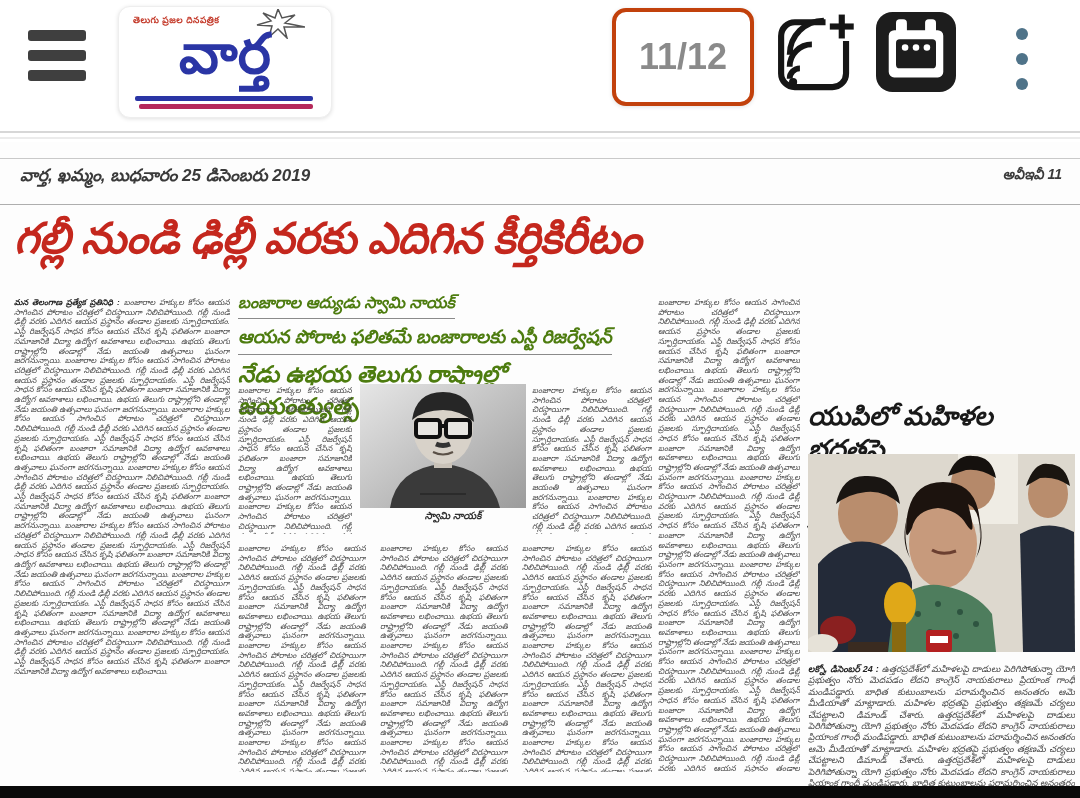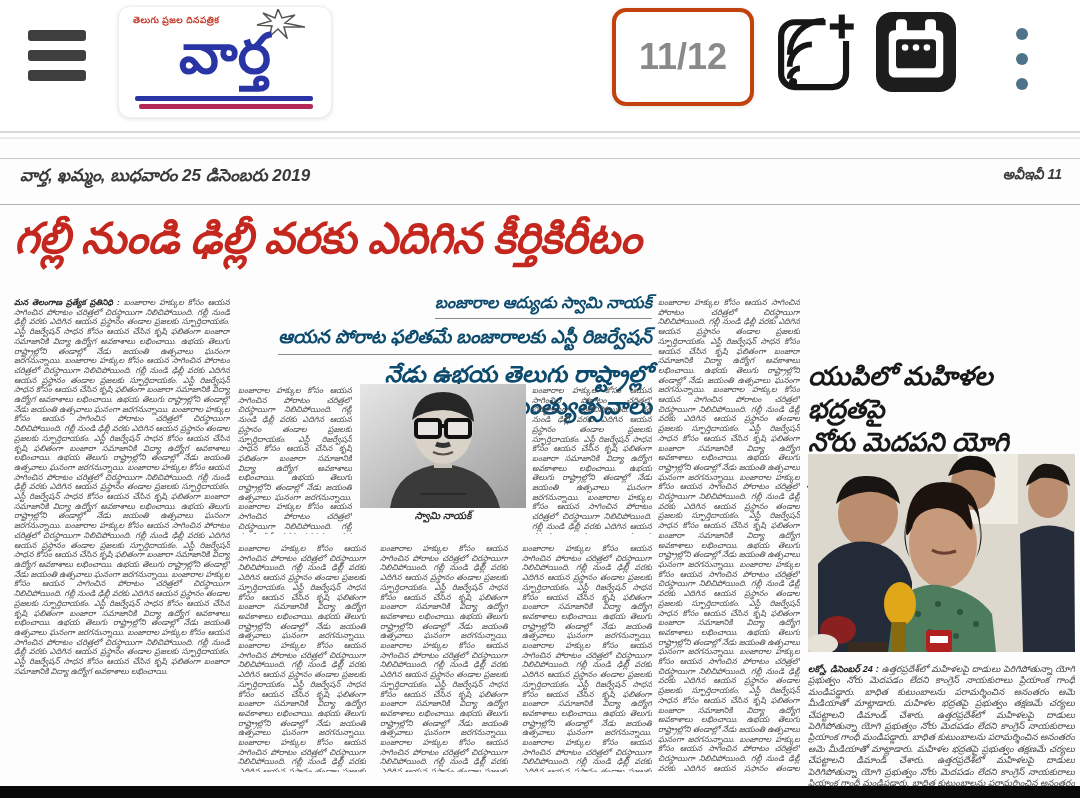--- a/index.html
+++ b/index.html
@@ -34,29 +34,29 @@
   .rule{position:absolute;height:1px;background:#c9c9c9;}
   .dateline-left{position:absolute;left:20px;top:24px;font-size:17px;font-weight:700;color:#3a3a3a;}
   .dateline-right{position:absolute;right:18px;top:24px;font-size:14px;font-weight:700;color:#3a3a3a;}
   .headline{position:absolute;left:14px;top:72px;width:792px;font-size:43px;font-weight:800;color:#c4271d;
             white-space:nowrap;letter-spacing:-.5px;}
   .bodycol{position:absolute;overflow:hidden;font-size:8px;line-height:9.7px;color:#474747;text-align:justify;
            word-break:break-word;}
   .lead{font-weight:800;color:#222;}
 
   .midzone{position:absolute;left:238px;top:150px;width:414px;height:482px;}
-  .subhead{width:100%;text-align:right;color:#0c4a6e;}
+  .subhead{width:100%;text-align:left;color:#4d7c0f;}
   .subhead .u{display:inline-block;border-bottom:1px solid #8a8a8a;padding-bottom:2px;}
   .sh1{font-size:16px;font-weight:700;margin-top:2px;}
   .sh2{font-size:18.5px;font-weight:700;margin-top:7px;}
   .sh3{font-size:23px;font-weight:700;margin-top:6px;}
 
   .photo1{position:absolute;left:122px;top:92px;width:166px;height:124px;overflow:hidden;
           background:linear-gradient(135deg,#e3e3e3,#a8a8a8);}
-  .caption1{position:absolute;left:122px;top:218px;width:166px;text-align:center;font-size:10px;
+  .caption1{position:absolute;left:132px;top:218px;width:166px;text-align:center;font-size:10px;
             font-weight:700;color:#333;}
 
   .side{position:absolute;left:808px;top:142px;width:267px;height:644px;}
   .side-h{font-size:26px;line-height:33px;font-weight:800;color:#191919;}
   .side-byline{margin-top:6px;font-size:15.5px;font-weight:700;color:#222;}
   .photo2{position:absolute;left:0;top:170px;width:267px;height:198px;overflow:hidden;background:#e8e6e0;}
   .bottom-bar{position:absolute;left:0;top:786px;width:1080px;height:12px;background:#0a0a0a;}
 </style>
 </head>
 <body>
@@ -167,21 +167,21 @@
       <div class="bodycol" style="left:294px;top:94px;width:120px;height:148px">బంజారాల హక్కుల కోసం ఆయన సాగించిన పోరాటం చరిత్రలో చిరస్థాయిగా నిలిచిపోయింది. గల్లీ నుండి ఢిల్లీ వరకు ఎదిగిన ఆయన ప్రస్థానం తండాల ప్రజలకు స్ఫూర్తిదాయకం. ఎస్టీ రిజర్వేషన్ సాధన కోసం ఆయన చేసిన కృషి ఫలితంగా బంజారా సమాజానికి విద్యా ఉద్యోగ అవకాశాలు లభించాయి. ఉభయ తెలుగు రాష్ట్రాల్లోని తండాల్లో నేడు జయంతి ఉత్సవాలు ఘనంగా జరగనున్నాయి. బంజారాల హక్కుల కోసం ఆయన సాగించిన పోరాటం చరిత్రలో చిరస్థాయిగా నిలిచిపోయింది. గల్లీ నుండి ఢిల్లీ వరకు ఎదిగిన ఆయన ప్రస్థానం తండాల ప్రజలకు స్ఫూర్తిదాయకం. ఎస్టీ రిజర్వేషన్ సాధన కోసం ఆయన చేసిన కృషి ఫలితంగా బంజారా సమాజానికి విద్యా ఉద్యోగ అవకాశాలు లభించాయి. ఉభయ తెలుగు రాష్ట్రాల్లోని తండాల్లో నేడు జయంతి ఉత్సవాలు ఘనంగా జరగనున్నాయి. బంజారాల హక్కుల కోసం ఆయన సాగించిన పోరాటం చరిత్రలో చిరస్థాయిగా నిలిచిపోయింది. గల్లీ నుండి ఢిల్లీ వరకు ఎదిగిన ఆయన ప్రస్థానం తండాల ప్రజలకు స్ఫూర్తిదాయకం. ఎస్టీ రిజర్వేషన్ సాధన కోసం ఆయన చేసిన కృషి ఫలితంగా బంజారా సమాజానికి విద్యా ఉద్యోగ అవకాశాలు లభించాయి. ఉభయ తెలుగు రాష్ట్రాల్లోని తండాల్లో నేడు జయంతి ఉత్సవాలు ఘనంగా జరగనున్నాయి. బంజారాల హక్కుల కోసం ఆయన సాగించిన పోరాటం చరిత్రలో చిరస్థాయిగా నిలిచిపోయింది. గల్లీ నుండి ఢిల్లీ వరకు ఎదిగిన ఆయన ప్రస్థానం తండాల ప్రజలకు స్ఫూర్తిదాయకం. ఎస్టీ రిజర్వేషన్ సాధన కోసం ఆయన చేసిన కృషి ఫలితంగా బంజారా సమాజానికి విద్యా ఉద్యోగ అవకాశాలు లభించాయి. ఉభయ తెలుగు రాష్ట్రాల్లోని తండాల్లో నేడు జయంతి ఉత్సవాలు ఘనంగా జరగనున్నాయి. బంజారాల హక్కుల కోసం ఆయన సాగించిన పోరాటం చరిత్రలో చిరస్థాయిగా నిలిచిపోయింది. గల్లీ నుండి ఢిల్లీ వరకు ఎదిగిన ఆయన ప్రస్థానం తండాల ప్రజలకు స్ఫూర్తిదాయకం. ఎస్టీ రిజర్వేషన్ సాధన కోసం ఆయన చేసిన కృషి ఫలితంగా బంజారా సమాజానికి విద్యా ఉద్యోగ అవకాశాలు లభించాయి. ఉభయ తెలుగు రాష్ట్రాల్లోని తండాల్లో నేడు జయంతి ఉత్సవాలు ఘనంగా జరగనున్నాయి. బంజారాల హక్కుల కోసం ఆయన సాగించిన పోరాటం చరిత్రలో చిరస్థాయిగా నిలిచిపోయింది. గల్లీ నుండి ఢిల్లీ వరకు ఎదిగిన ఆయన ప్రస్థానం తండాల ప్రజలకు స్ఫూర్తిదాయకం. ఎస్టీ రిజర్వేషన్ సాధన కోసం ఆయన చేసిన కృషి ఫలితంగా బంజారా సమాజానికి విద్యా ఉద్యోగ అవకాశాలు లభించాయి. ఉభయ తెలుగు రాష్ట్రాల్లోని తండాల్లో నేడు జయంతి ఉత్సవాలు ఘనంగా జరగనున్నాయి. బంజారాల హక్కుల కోసం ఆయన సాగించిన పోరాటం చరిత్రలో చిరస్థాయిగా నిలిచిపోయింది. గల్లీ నుండి ఢిల్లీ వరకు ఎదిగిన ఆయన ప్రస్థానం తండాల ప్రజలకు స్ఫూర్తిదాయకం. ఎస్టీ రిజర్వేషన్ సాధన కోసం ఆయన చేసిన కృషి ఫలితంగా బంజారా సమాజానికి విద్యా ఉద్యోగ అవకాశాలు లభించాయి.</div>
 
       <div class="bodycol" style="left:0;top:252px;width:128px;height:228px">బంజారాల హక్కుల కోసం ఆయన సాగించిన పోరాటం చరిత్రలో చిరస్థాయిగా నిలిచిపోయింది. గల్లీ నుండి ఢిల్లీ వరకు ఎదిగిన ఆయన ప్రస్థానం తండాల ప్రజలకు స్ఫూర్తిదాయకం. ఎస్టీ రిజర్వేషన్ సాధన కోసం ఆయన చేసిన కృషి ఫలితంగా బంజారా సమాజానికి విద్యా ఉద్యోగ అవకాశాలు లభించాయి. ఉభయ తెలుగు రాష్ట్రాల్లోని తండాల్లో నేడు జయంతి ఉత్సవాలు ఘనంగా జరగనున్నాయి. బంజారాల హక్కుల కోసం ఆయన సాగించిన పోరాటం చరిత్రలో చిరస్థాయిగా నిలిచిపోయింది. గల్లీ నుండి ఢిల్లీ వరకు ఎదిగిన ఆయన ప్రస్థానం తండాల ప్రజలకు స్ఫూర్తిదాయకం. ఎస్టీ రిజర్వేషన్ సాధన కోసం ఆయన చేసిన కృషి ఫలితంగా బంజారా సమాజానికి విద్యా ఉద్యోగ అవకాశాలు లభించాయి. ఉభయ తెలుగు రాష్ట్రాల్లోని తండాల్లో నేడు జయంతి ఉత్సవాలు ఘనంగా జరగనున్నాయి. బంజారాల హక్కుల కోసం ఆయన సాగించిన పోరాటం చరిత్రలో చిరస్థాయిగా నిలిచిపోయింది. గల్లీ నుండి ఢిల్లీ వరకు ఎదిగిన ఆయన ప్రస్థానం తండాల ప్రజలకు స్ఫూర్తిదాయకం. ఎస్టీ రిజర్వేషన్ సాధన కోసం ఆయన చేసిన కృషి ఫలితంగా బంజారా సమాజానికి విద్యా ఉద్యోగ అవకాశాలు లభించాయి. ఉభయ తెలుగు రాష్ట్రాల్లోని తండాల్లో నేడు జయంతి ఉత్సవాలు ఘనంగా జరగనున్నాయి. బంజారాల హక్కుల కోసం ఆయన సాగించిన పోరాటం చరిత్రలో చిరస్థాయిగా నిలిచిపోయింది. గల్లీ నుండి ఢిల్లీ వరకు ఎదిగిన ఆయన ప్రస్థానం తండాల ప్రజలకు స్ఫూర్తిదాయకం. ఎస్టీ రిజర్వేషన్ సాధన కోసం ఆయన చేసిన కృషి ఫలితంగా బంజారా సమాజానికి విద్యా ఉద్యోగ అవకాశాలు లభించాయి. ఉభయ తెలుగు రాష్ట్రాల్లోని తండాల్లో నేడు జయంతి ఉత్సవాలు ఘనంగా జరగనున్నాయి. బంజారాల హక్కుల కోసం ఆయన సాగించిన పోరాటం చరిత్రలో చిరస్థాయిగా నిలిచిపోయింది. గల్లీ నుండి ఢిల్లీ వరకు ఎదిగిన ఆయన ప్రస్థానం తండాల ప్రజలకు స్ఫూర్తిదాయకం. ఎస్టీ రిజర్వేషన్ సాధన కోసం ఆయన చేసిన కృషి ఫలితంగా బంజారా సమాజానికి విద్యా ఉద్యోగ అవకాశాలు లభించాయి. ఉభయ తెలుగు రాష్ట్రాల్లోని తండాల్లో నేడు జయంతి ఉత్సవాలు ఘనంగా జరగనున్నాయి. బంజారాల హక్కుల కోసం ఆయన సాగించిన పోరాటం చరిత్రలో చిరస్థాయిగా నిలిచిపోయింది. గల్లీ నుండి ఢిల్లీ వరకు ఎదిగిన ఆయన ప్రస్థానం తండాల ప్రజలకు స్ఫూర్తిదాయకం. ఎస్టీ రిజర్వేషన్ సాధన కోసం ఆయన చేసిన కృషి ఫలితంగా బంజారా సమాజానికి విద్యా ఉద్యోగ అవకాశాలు లభించాయి. ఉభయ తెలుగు రాష్ట్రాల్లోని తండాల్లో నేడు జయంతి ఉత్సవాలు ఘనంగా జరగనున్నాయి. బంజారాల హక్కుల కోసం ఆయన సాగించిన పోరాటం చరిత్రలో చిరస్థాయిగా నిలిచిపోయింది. గల్లీ నుండి ఢిల్లీ వరకు ఎదిగిన ఆయన ప్రస్థానం తండాల ప్రజలకు స్ఫూర్తిదాయకం. ఎస్టీ రిజర్వేషన్ సాధన కోసం ఆయన చేసిన కృషి ఫలితంగా బంజారా సమాజానికి విద్యా ఉద్యోగ అవకాశాలు లభించాయి.</div>
       <div class="bodycol" style="left:142px;top:252px;width:128px;height:228px">బంజారాల హక్కుల కోసం ఆయన సాగించిన పోరాటం చరిత్రలో చిరస్థాయిగా నిలిచిపోయింది. గల్లీ నుండి ఢిల్లీ వరకు ఎదిగిన ఆయన ప్రస్థానం తండాల ప్రజలకు స్ఫూర్తిదాయకం. ఎస్టీ రిజర్వేషన్ సాధన కోసం ఆయన చేసిన కృషి ఫలితంగా బంజారా సమాజానికి విద్యా ఉద్యోగ అవకాశాలు లభించాయి. ఉభయ తెలుగు రాష్ట్రాల్లోని తండాల్లో నేడు జయంతి ఉత్సవాలు ఘనంగా జరగనున్నాయి. బంజారాల హక్కుల కోసం ఆయన సాగించిన పోరాటం చరిత్రలో చిరస్థాయిగా నిలిచిపోయింది. గల్లీ నుండి ఢిల్లీ వరకు ఎదిగిన ఆయన ప్రస్థానం తండాల ప్రజలకు స్ఫూర్తిదాయకం. ఎస్టీ రిజర్వేషన్ సాధన కోసం ఆయన చేసిన కృషి ఫలితంగా బంజారా సమాజానికి విద్యా ఉద్యోగ అవకాశాలు లభించాయి. ఉభయ తెలుగు రాష్ట్రాల్లోని తండాల్లో నేడు జయంతి ఉత్సవాలు ఘనంగా జరగనున్నాయి. బంజారాల హక్కుల కోసం ఆయన సాగించిన పోరాటం చరిత్రలో చిరస్థాయిగా నిలిచిపోయింది. గల్లీ నుండి ఢిల్లీ వరకు ఎదిగిన ఆయన ప్రస్థానం తండాల ప్రజలకు స్ఫూర్తిదాయకం. ఎస్టీ రిజర్వేషన్ సాధన కోసం ఆయన చేసిన కృషి ఫలితంగా బంజారా సమాజానికి విద్యా ఉద్యోగ అవకాశాలు లభించాయి. ఉభయ తెలుగు రాష్ట్రాల్లోని తండాల్లో నేడు జయంతి ఉత్సవాలు ఘనంగా జరగనున్నాయి. బంజారాల హక్కుల కోసం ఆయన సాగించిన పోరాటం చరిత్రలో చిరస్థాయిగా నిలిచిపోయింది. గల్లీ నుండి ఢిల్లీ వరకు ఎదిగిన ఆయన ప్రస్థానం తండాల ప్రజలకు స్ఫూర్తిదాయకం. ఎస్టీ రిజర్వేషన్ సాధన కోసం ఆయన చేసిన కృషి ఫలితంగా బంజారా సమాజానికి విద్యా ఉద్యోగ అవకాశాలు లభించాయి. ఉభయ తెలుగు రాష్ట్రాల్లోని తండాల్లో నేడు జయంతి ఉత్సవాలు ఘనంగా జరగనున్నాయి. బంజారాల హక్కుల కోసం ఆయన సాగించిన పోరాటం చరిత్రలో చిరస్థాయిగా నిలిచిపోయింది. గల్లీ నుండి ఢిల్లీ వరకు ఎదిగిన ఆయన ప్రస్థానం తండాల ప్రజలకు స్ఫూర్తిదాయకం. ఎస్టీ రిజర్వేషన్ సాధన కోసం ఆయన చేసిన కృషి ఫలితంగా బంజారా సమాజానికి విద్యా ఉద్యోగ అవకాశాలు లభించాయి. ఉభయ తెలుగు రాష్ట్రాల్లోని తండాల్లో నేడు జయంతి ఉత్సవాలు ఘనంగా జరగనున్నాయి. బంజారాల హక్కుల కోసం ఆయన సాగించిన పోరాటం చరిత్రలో చిరస్థాయిగా నిలిచిపోయింది. గల్లీ నుండి ఢిల్లీ వరకు ఎదిగిన ఆయన ప్రస్థానం తండాల ప్రజలకు స్ఫూర్తిదాయకం. ఎస్టీ రిజర్వేషన్ సాధన కోసం ఆయన చేసిన కృషి ఫలితంగా బంజారా సమాజానికి విద్యా ఉద్యోగ అవకాశాలు లభించాయి. ఉభయ తెలుగు రాష్ట్రాల్లోని తండాల్లో నేడు జయంతి ఉత్సవాలు ఘనంగా జరగనున్నాయి. బంజారాల హక్కుల కోసం ఆయన సాగించిన పోరాటం చరిత్రలో చిరస్థాయిగా నిలిచిపోయింది. గల్లీ నుండి ఢిల్లీ వరకు ఎదిగిన ఆయన ప్రస్థానం తండాల ప్రజలకు స్ఫూర్తిదాయకం. ఎస్టీ రిజర్వేషన్ సాధన కోసం ఆయన చేసిన కృషి ఫలితంగా బంజారా సమాజానికి విద్యా ఉద్యోగ అవకాశాలు లభించాయి.</div>
       <div class="bodycol" style="left:284px;top:252px;width:130px;height:228px">బంజారాల హక్కుల కోసం ఆయన సాగించిన పోరాటం చరిత్రలో చిరస్థాయిగా నిలిచిపోయింది. గల్లీ నుండి ఢిల్లీ వరకు ఎదిగిన ఆయన ప్రస్థానం తండాల ప్రజలకు స్ఫూర్తిదాయకం. ఎస్టీ రిజర్వేషన్ సాధన కోసం ఆయన చేసిన కృషి ఫలితంగా బంజారా సమాజానికి విద్యా ఉద్యోగ అవకాశాలు లభించాయి. ఉభయ తెలుగు రాష్ట్రాల్లోని తండాల్లో నేడు జయంతి ఉత్సవాలు ఘనంగా జరగనున్నాయి. బంజారాల హక్కుల కోసం ఆయన సాగించిన పోరాటం చరిత్రలో చిరస్థాయిగా నిలిచిపోయింది. గల్లీ నుండి ఢిల్లీ వరకు ఎదిగిన ఆయన ప్రస్థానం తండాల ప్రజలకు స్ఫూర్తిదాయకం. ఎస్టీ రిజర్వేషన్ సాధన కోసం ఆయన చేసిన కృషి ఫలితంగా బంజారా సమాజానికి విద్యా ఉద్యోగ అవకాశాలు లభించాయి. ఉభయ తెలుగు రాష్ట్రాల్లోని తండాల్లో నేడు జయంతి ఉత్సవాలు ఘనంగా జరగనున్నాయి. బంజారాల హక్కుల కోసం ఆయన సాగించిన పోరాటం చరిత్రలో చిరస్థాయిగా నిలిచిపోయింది. గల్లీ నుండి ఢిల్లీ వరకు ఎదిగిన ఆయన ప్రస్థానం తండాల ప్రజలకు స్ఫూర్తిదాయకం. ఎస్టీ రిజర్వేషన్ సాధన కోసం ఆయన చేసిన కృషి ఫలితంగా బంజారా సమాజానికి విద్యా ఉద్యోగ అవకాశాలు లభించాయి. ఉభయ తెలుగు రాష్ట్రాల్లోని తండాల్లో నేడు జయంతి ఉత్సవాలు ఘనంగా జరగనున్నాయి. బంజారాల హక్కుల కోసం ఆయన సాగించిన పోరాటం చరిత్రలో చిరస్థాయిగా నిలిచిపోయింది. గల్లీ నుండి ఢిల్లీ వరకు ఎదిగిన ఆయన ప్రస్థానం తండాల ప్రజలకు స్ఫూర్తిదాయకం. ఎస్టీ రిజర్వేషన్ సాధన కోసం ఆయన చేసిన కృషి ఫలితంగా బంజారా సమాజానికి విద్యా ఉద్యోగ అవకాశాలు లభించాయి. ఉభయ తెలుగు రాష్ట్రాల్లోని తండాల్లో నేడు జయంతి ఉత్సవాలు ఘనంగా జరగనున్నాయి. బంజారాల హక్కుల కోసం ఆయన సాగించిన పోరాటం చరిత్రలో చిరస్థాయిగా నిలిచిపోయింది. గల్లీ నుండి ఢిల్లీ వరకు ఎదిగిన ఆయన ప్రస్థానం తండాల ప్రజలకు స్ఫూర్తిదాయకం. ఎస్టీ రిజర్వేషన్ సాధన కోసం ఆయన చేసిన కృషి ఫలితంగా బంజారా సమాజానికి విద్యా ఉద్యోగ అవకాశాలు లభించాయి. ఉభయ తెలుగు రాష్ట్రాల్లోని తండాల్లో నేడు జయంతి ఉత్సవాలు ఘనంగా జరగనున్నాయి. బంజారాల హక్కుల కోసం ఆయన సాగించిన పోరాటం చరిత్రలో చిరస్థాయిగా నిలిచిపోయింది. గల్లీ నుండి ఢిల్లీ వరకు ఎదిగిన ఆయన ప్రస్థానం తండాల ప్రజలకు స్ఫూర్తిదాయకం. ఎస్టీ రిజర్వేషన్ సాధన కోసం ఆయన చేసిన కృషి ఫలితంగా బంజారా సమాజానికి విద్యా ఉద్యోగ అవకాశాలు లభించాయి. ఉభయ తెలుగు రాష్ట్రాల్లోని తండాల్లో నేడు జయంతి ఉత్సవాలు ఘనంగా జరగనున్నాయి. బంజారాల హక్కుల కోసం ఆయన సాగించిన పోరాటం చరిత్రలో చిరస్థాయిగా నిలిచిపోయింది. గల్లీ నుండి ఢిల్లీ వరకు ఎదిగిన ఆయన ప్రస్థానం తండాల ప్రజలకు స్ఫూర్తిదాయకం. ఎస్టీ రిజర్వేషన్ సాధన కోసం ఆయన చేసిన కృషి ఫలితంగా బంజారా సమాజానికి విద్యా ఉద్యోగ అవకాశాలు లభించాయి.</div>
     </div>
 
     <div class="bodycol" style="left:658px;top:156px;width:142px;height:474px">బంజారాల హక్కుల కోసం ఆయన సాగించిన పోరాటం చరిత్రలో చిరస్థాయిగా నిలిచిపోయింది. గల్లీ నుండి ఢిల్లీ వరకు ఎదిగిన ఆయన ప్రస్థానం తండాల ప్రజలకు స్ఫూర్తిదాయకం. ఎస్టీ రిజర్వేషన్ సాధన కోసం ఆయన చేసిన కృషి ఫలితంగా బంజారా సమాజానికి విద్యా ఉద్యోగ అవకాశాలు లభించాయి. ఉభయ తెలుగు రాష్ట్రాల్లోని తండాల్లో నేడు జయంతి ఉత్సవాలు ఘనంగా జరగనున్నాయి. బంజారాల హక్కుల కోసం ఆయన సాగించిన పోరాటం చరిత్రలో చిరస్థాయిగా నిలిచిపోయింది. గల్లీ నుండి ఢిల్లీ వరకు ఎదిగిన ఆయన ప్రస్థానం తండాల ప్రజలకు స్ఫూర్తిదాయకం. ఎస్టీ రిజర్వేషన్ సాధన కోసం ఆయన చేసిన కృషి ఫలితంగా బంజారా సమాజానికి విద్యా ఉద్యోగ అవకాశాలు లభించాయి. ఉభయ తెలుగు రాష్ట్రాల్లోని తండాల్లో నేడు జయంతి ఉత్సవాలు ఘనంగా జరగనున్నాయి. బంజారాల హక్కుల కోసం ఆయన సాగించిన పోరాటం చరిత్రలో చిరస్థాయిగా నిలిచిపోయింది. గల్లీ నుండి ఢిల్లీ వరకు ఎదిగిన ఆయన ప్రస్థానం తండాల ప్రజలకు స్ఫూర్తిదాయకం. ఎస్టీ రిజర్వేషన్ సాధన కోసం ఆయన చేసిన కృషి ఫలితంగా బంజారా సమాజానికి విద్యా ఉద్యోగ అవకాశాలు లభించాయి. ఉభయ తెలుగు రాష్ట్రాల్లోని తండాల్లో నేడు జయంతి ఉత్సవాలు ఘనంగా జరగనున్నాయి. బంజారాల హక్కుల కోసం ఆయన సాగించిన పోరాటం చరిత్రలో చిరస్థాయిగా నిలిచిపోయింది. గల్లీ నుండి ఢిల్లీ వరకు ఎదిగిన ఆయన ప్రస్థానం తండాల ప్రజలకు స్ఫూర్తిదాయకం. ఎస్టీ రిజర్వేషన్ సాధన కోసం ఆయన చేసిన కృషి ఫలితంగా బంజారా సమాజానికి విద్యా ఉద్యోగ అవకాశాలు లభించాయి. ఉభయ తెలుగు రాష్ట్రాల్లోని తండాల్లో నేడు జయంతి ఉత్సవాలు ఘనంగా జరగనున్నాయి. బంజారాల హక్కుల కోసం ఆయన సాగించిన పోరాటం చరిత్రలో చిరస్థాయిగా నిలిచిపోయింది. గల్లీ నుండి ఢిల్లీ వరకు ఎదిగిన ఆయన ప్రస్థానం తండాల ప్రజలకు స్ఫూర్తిదాయకం. ఎస్టీ రిజర్వేషన్ సాధన కోసం ఆయన చేసిన కృషి ఫలితంగా బంజారా సమాజానికి విద్యా ఉద్యోగ అవకాశాలు లభించాయి. ఉభయ తెలుగు రాష్ట్రాల్లోని తండాల్లో నేడు జయంతి ఉత్సవాలు ఘనంగా జరగనున్నాయి. బంజారాల హక్కుల కోసం ఆయన సాగించిన పోరాటం చరిత్రలో చిరస్థాయిగా నిలిచిపోయింది. గల్లీ నుండి ఢిల్లీ వరకు ఎదిగిన ఆయన ప్రస్థానం తండాల ప్రజలకు స్ఫూర్తిదాయకం. ఎస్టీ రిజర్వేషన్ సాధన కోసం ఆయన చేసిన కృషి ఫలితంగా బంజారా సమాజానికి విద్యా ఉద్యోగ అవకాశాలు లభించాయి. ఉభయ తెలుగు రాష్ట్రాల్లోని తండాల్లో నేడు జయంతి ఉత్సవాలు ఘనంగా జరగనున్నాయి. బంజారాల హక్కుల కోసం ఆయన సాగించిన పోరాటం చరిత్రలో చిరస్థాయిగా నిలిచిపోయింది. గల్లీ నుండి ఢిల్లీ వరకు ఎదిగిన ఆయన ప్రస్థానం తండాల ప్రజలకు స్ఫూర్తిదాయకం. ఎస్టీ రిజర్వేషన్ సాధన కోసం ఆయన చేసిన కృషి ఫలితంగా బంజారా సమాజానికి విద్యా ఉద్యోగ అవకాశాలు లభించాయి.</div>
 
     <div class="side">
-      <div class="side-h" style="margin-top:76px">యుపిలో మహిళల భద్రతపై</div>
+      <div class="side-h" style="margin-top:116px">యుపిలో మహిళల భద్రతపై</div>
       <div class="side-h">నోరు మెదపని యోగి ప్రభుత్వం</div>
       <div class="side-byline">కాంగ్రెస్ నాయకురాలు ప్రియాంక గాంధీ</div>
 
       <div class="photo2">
         <svg width="267" height="198" viewBox="0 0 267 198">
           <rect width="267" height="198" fill="#ddd8ce"></rect>
           <rect x="150" y="0" width="60" height="70" fill="#efece4"></rect>
           <ellipse cx="60" cy="60" rx="30" ry="34" fill="#b98d6d"></ellipse>
           <path d="M28 50 Q34 20 60 22 Q88 22 92 50 Q76 36 58 38 Q40 40 28 50 Z" fill="#191512"></path>
           <path d="M10 198 L10 110 Q32 84 62 88 Q96 94 104 128 L104 198 Z" fill="#232a38"></path>

